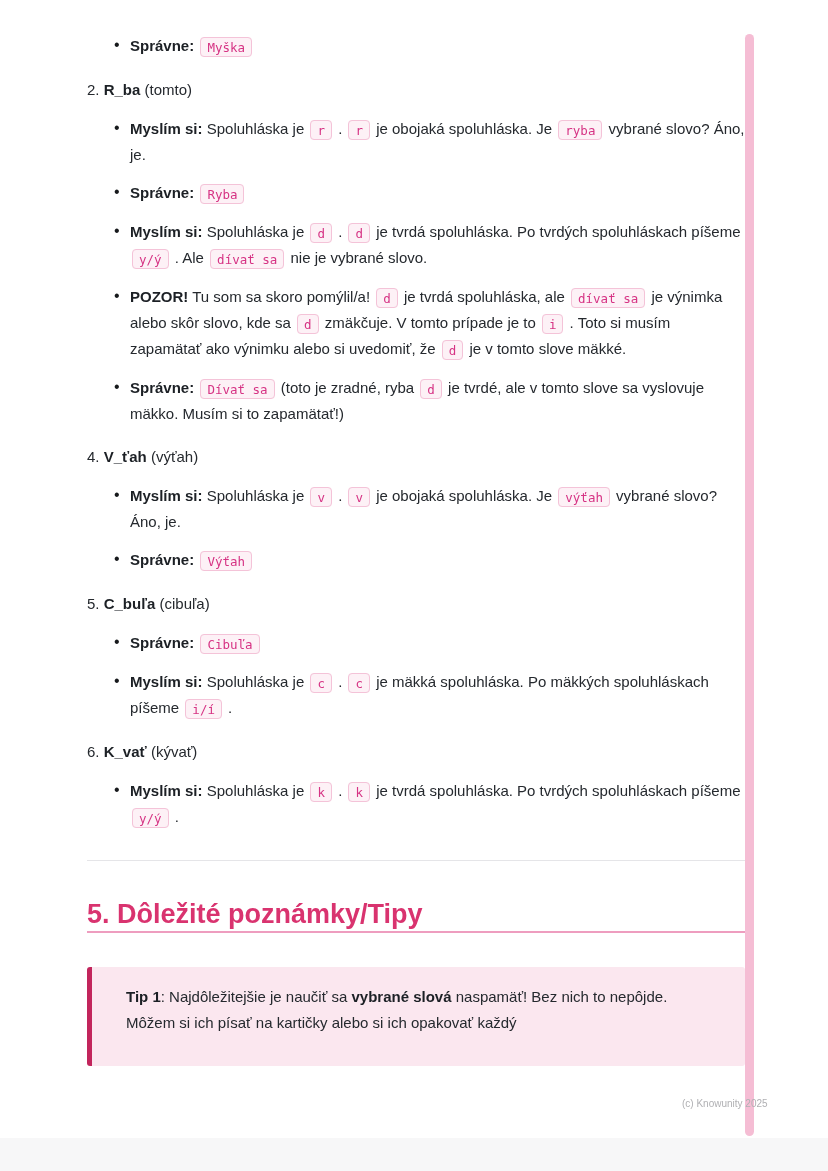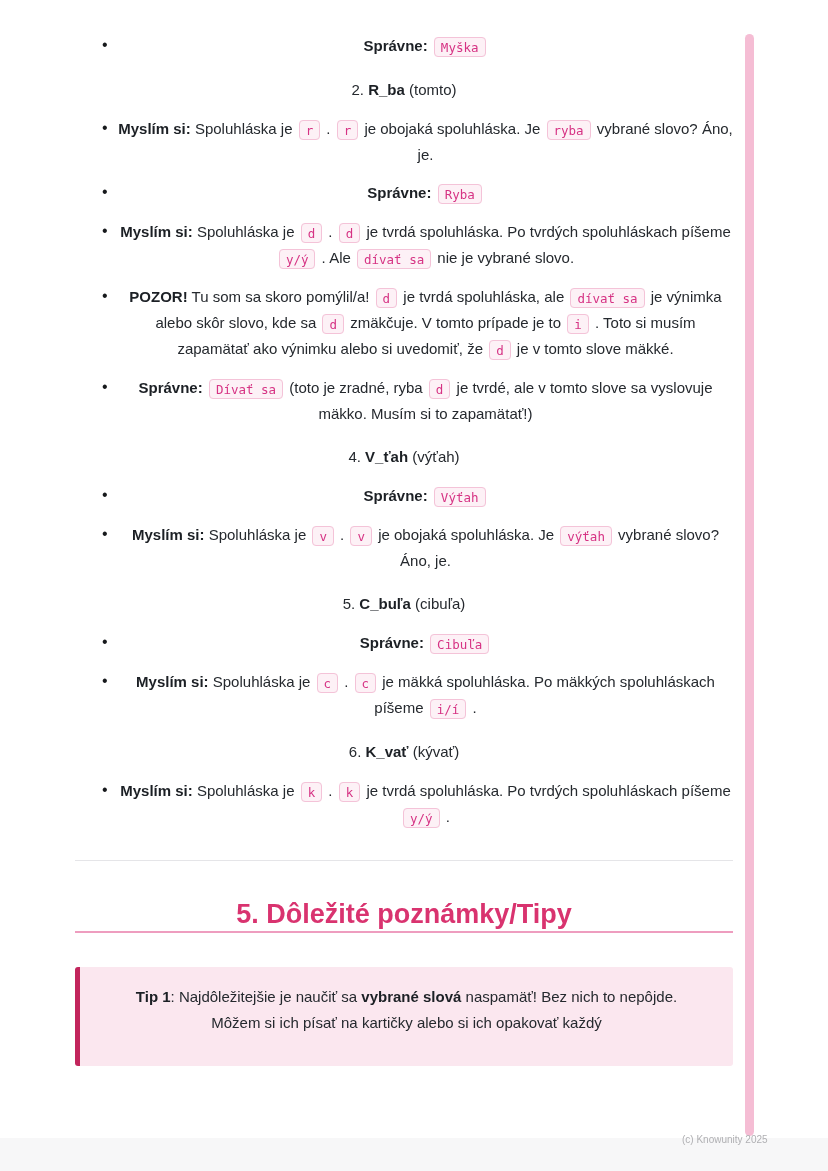--- a/index.html
+++ b/index.html
@@ -5,22 +5,22 @@
   * { margin:0; padding:0; box-sizing:border-box; }
   html,body { width:828px; height:1171px; }
   body {
     font-family:"Liberation Sans","DejaVu Sans",sans-serif;
     background:#ffffff;
     position:relative;
     overflow:hidden;
     color:#25292e;
   }
   .content {
-    position:absolute; left:75px; top:33px; width:658px;
-    font-size:15px; line-height:25px;text-align:center;
+    position:absolute; left:87px; top:33px; width:658px;
+    font-size:15px; line-height:25px;
   }
   strong { font-weight:700; color:#1c2025; }
   .bullets { list-style:none; padding-left:27px; margin:0; }
   .bullets li { position:relative; padding-left:16px; margin-bottom:13px; }
   .bullets li::before {
     content:"•"; position:absolute; left:0; top:-1px;
     font-size:16px; color:#17191c;
   }
   .item-title { margin:18px 0 14px; }
   .chip {
@@ -46,21 +46,21 @@
     border-left:5px solid var(--tip-border,#c2255c);
     border-radius:3px;
     padding:17px 34px 30px;
   }
   .tip p { font-size:15px; line-height:26px; }
   .edge-bar {
     position:absolute; left:745px; top:34px; width:9px; height:1102px;
     background:var(--edge,#f5bdd4); border-radius:5px;
   }
   .watermark {
-    position:absolute; left:682px; top:1134px;
+    position:absolute; left:682px; top:1098px;
     font-size:10px; color:#b0b0b3;
   }
   .bottom-band {
     position:absolute; left:0; top:1138px; width:828px; height:33px;
     background:#f7f7f8;
   }
 </style>
 </head>
 <body>
 
@@ -80,22 +80,22 @@
       <div>
         <ul class="bullets">
           <li><strong>Myslím si:</strong><span> Spoluhláska je </span><code class="chip">d</code><span> . </span><code class="chip">d</code><span> je tvrdá spoluhláska. Po tvrdých spoluhláskach píšeme </span><code class="chip">y/ý</code><span> . Ale </span><code class="chip">dívať sa</code><span> nie je vybrané slovo.</span></li>
           <li><strong>POZOR!</strong><span> Tu som sa skoro pomýlil/a! </span><code class="chip">d</code><span> je tvrdá spoluhláska, ale </span><code class="chip">dívať sa</code><span> je výnimka alebo skôr slovo, kde sa </span><code class="chip">d</code><span> zmäkčuje. V tomto prípade je to </span><code class="chip">i</code><span> . Toto si musím zapamätať ako výnimku alebo si uvedomiť, že </span><code class="chip">d</code><span> je v tomto slove mäkké.</span></li>
           <li><strong>Správne:</strong><span> </span><code class="chip">Dívať sa</code><span> (toto je zradné, ryba </span><code class="chip">d</code><span> je tvrdé, ale v tomto slove sa vyslovuje mäkko. Musím si to zapamätať!)</span></li>
         </ul>
       </div>
       <div>
         <p class="item-title"><span>4. </span><strong>V_ťah</strong><span> (výťah)</span></p>
         <ul class="bullets">
+          <li><strong>Myslím si:</strong><span> Spoluhláska je </span><code class="chip">v</code><span> . </span><code class="chip">v</code><span> je obojaká spoluhláska. Je </span><code class="chip">výťah</code><span> vybrané slovo? Áno, je.</span></li>
           <li><strong>Správne:</strong><span> </span><code class="chip">Výťah</code></li>
-          <li><strong>Myslím si:</strong><span> Spoluhláska je </span><code class="chip">v</code><span> . </span><code class="chip">v</code><span> je obojaká spoluhláska. Je </span><code class="chip">výťah</code><span> vybrané slovo? Áno, je.</span></li>
         </ul>
       </div>
       <div>
         <p class="item-title"><span>5. </span><strong>C_buľa</strong><span> (cibuľa)</span></p>
         <ul class="bullets">
           <li><strong>Správne:</strong><span> </span><code class="chip">Cibuľa</code></li>
           <li><strong>Myslím si:</strong><span> Spoluhláska je </span><code class="chip">c</code><span> . </span><code class="chip">c</code><span> je mäkká spoluhláska. Po mäkkých spoluhláskach píšeme </span><code class="chip">i/í</code><span> .</span></li>
         </ul>
       </div>
       <div>

